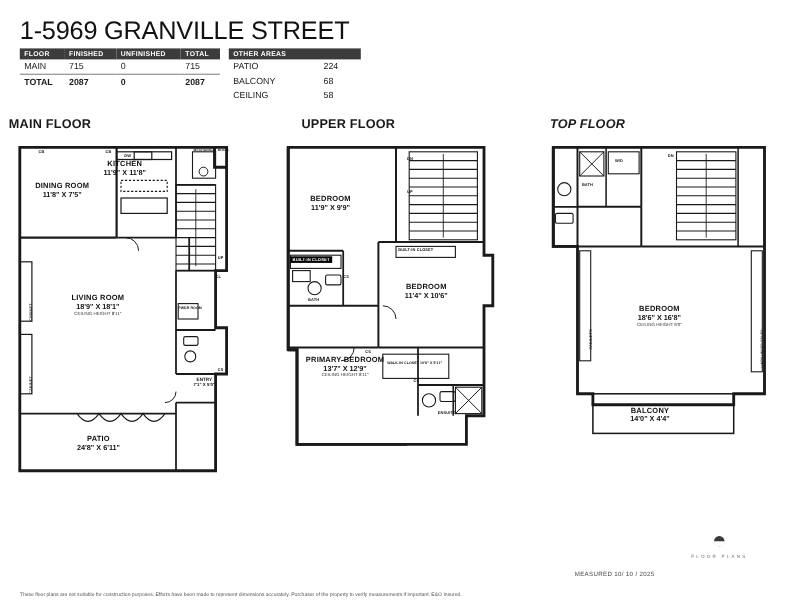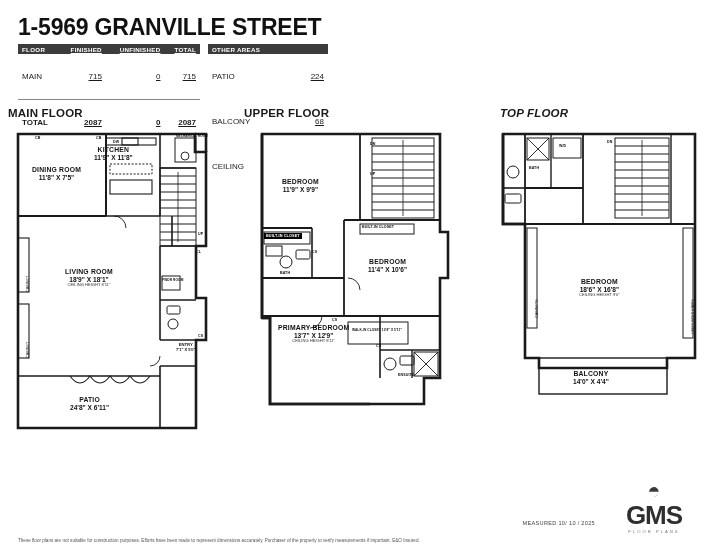--- a/index.html
+++ b/index.html
@@ -7,45 +7,45 @@
     width:725px;height:560px;
     background:#ffffff;
     font-family:"Liberation Sans", sans-serif;
     color:#1a1a1a;
     position:relative;
     overflow:hidden;
   }
   
   .title{
     position:absolute;left:18px;top:14px;
-    font-size:23px;font-weight:bold;letter-spacing:-0.2px;
+    font-size:23px;font-weight:normal;letter-spacing:-0.2px;
     color:#111;
   }
   
   .tbl{
     position:absolute;
     border-collapse:collapse;
     font-size:7.5px;
   }
   .tbl th{
     background:#3c3c3c;color:#fff;font-size:6.2px;
     font-weight:bold;text-align:left;padding:1.5px 4px;letter-spacing:.3px;
   }
-  .tbl td{padding:18px 4px;font-size:8px;}
-  .tbl .num{text-align:right;text-decoration:underline;}
+  .tbl td{padding:2px 4px;font-size:8px;}
+  .tbl .num{}
   .tbl tr.total td{font-weight:bold;border-top:1px solid #888;}
   #area-table{left:18px;top:44px;width:182px;}
   #other-table{left:208px;top:44px;width:120px;}
 
   
   .floor-title{
     position:absolute;font-size:11.5px;font-weight:bold;letter-spacing:.2px;
   }
   #t-main{left:8px;top:107px;}
-  #t-upper{left:244px;top:107px;}
+  #t-upper{left:274px;top:107px;}
   #t-top{left:500px;top:107px;font-style:italic;}
 
   
   .plan{position:absolute;}
   #plan-main{left:10px;top:128px;width:230px;height:310px;}
   #plan-upper{left:252px;top:128px;width:230px;height:310px;}
   #plan-top{left:495px;top:128px;width:225px;height:310px;}
 
   .plan svg{display:block;}
 
@@ -340,18 +340,17 @@
   </div>
   <div class="tiny" style="left:34px;top:38px;">BATH</div>
   <div class="tiny" style="left:64px;top:16px;">W/D</div>
   <div class="tiny" style="left:112px;top:12px;">DN</div>
   <div class="tiny rot" style="left:40px;top:190px;">CABINETS</div>
   <div class="tiny rot" style="left:196px;top:206px;font-size:3.1px;">LINEN UNDER STAIRS</div>
 </div>
 
 <div class="logo-wrap">
   <div class="logo-z">◓</div>
-  <div class="logo-g">GMS</div>
   <div class="logo-sub">FLOOR PLANS</div>
 </div>
 <div class="measured">MEASURED   10/ 10 / 2025</div>
 
 <div class="disclaimer">These floor plans are not suitable for construction purposes.  Efforts have been made to represent dimensions accurately.  Purchaser of the property to verify measurements if important.  E&amp;O Insured.</div>
 
 </body></html>

